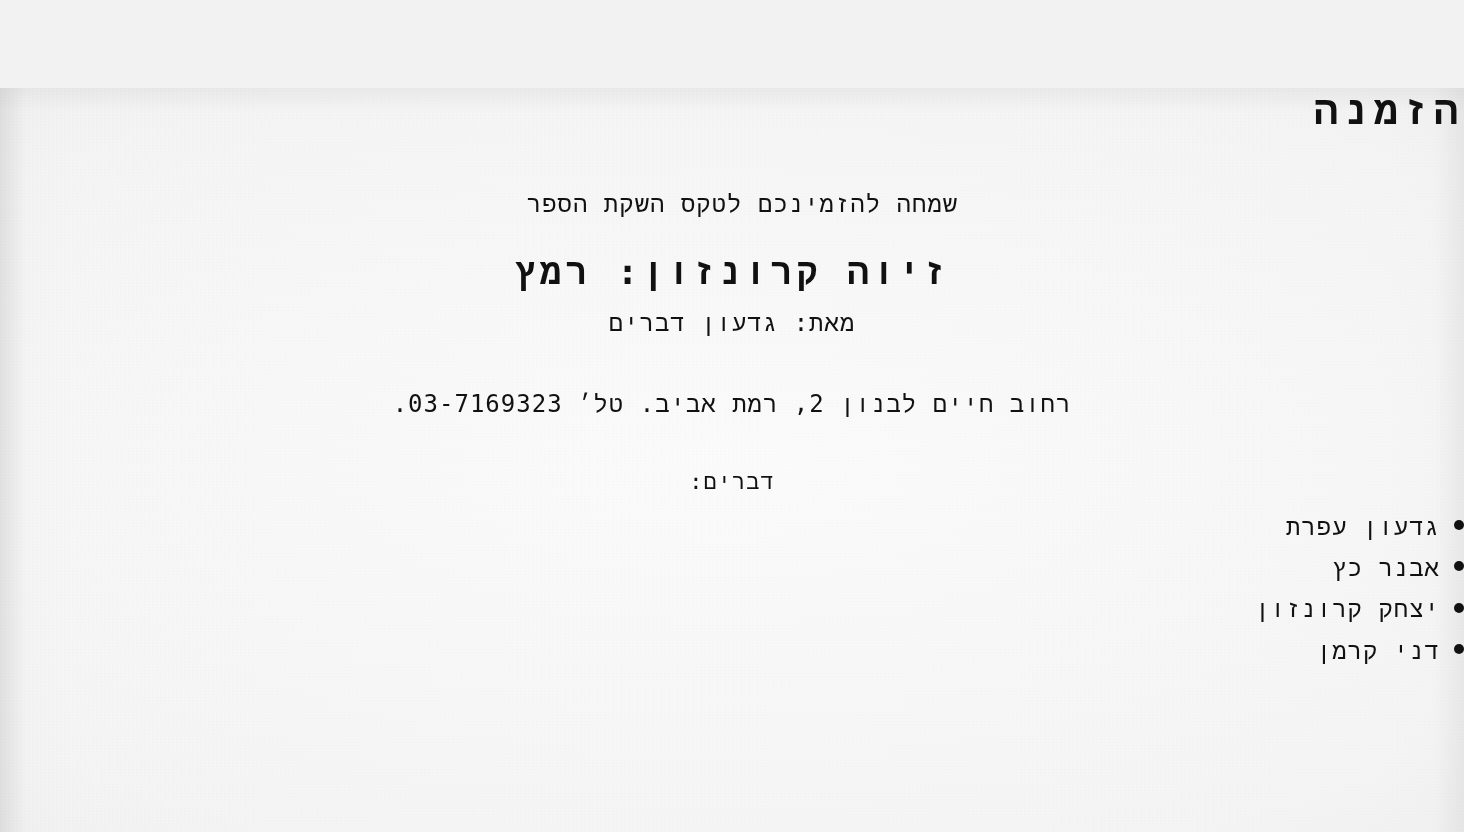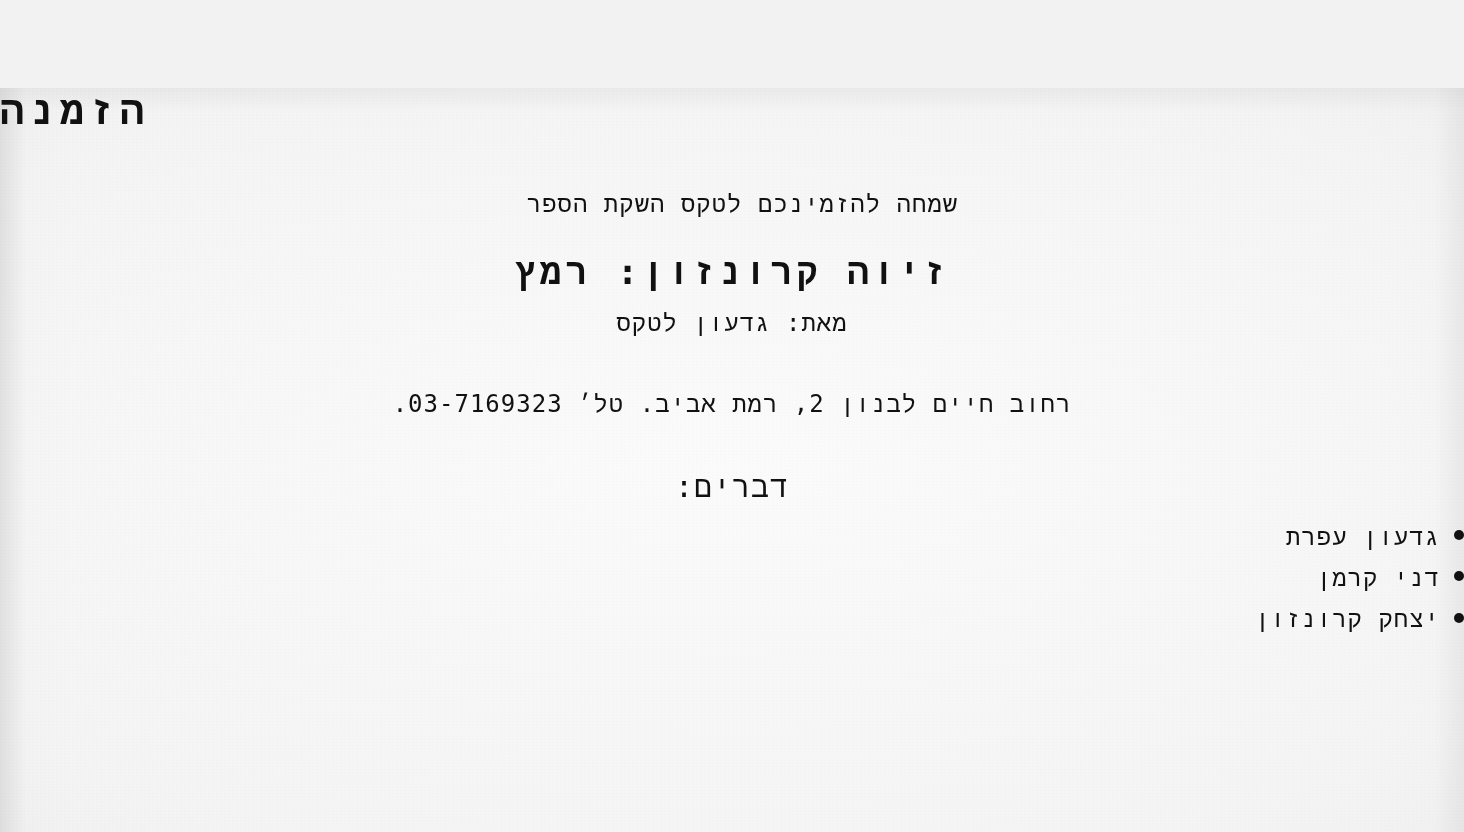--- a/index.html
+++ b/index.html
@@ -49,21 +49,21 @@
   .content {
     position: relative;
     z-index: 2;
     width: 1464px;
     height: 832px;
     box-sizing: border-box;
     padding: 0;
   }
 
   .heading {
-    text-align: left;
+    text-align: right;
     font-size: 40px;
     font-weight: bold;
     letter-spacing: 6px;
     margin-top: 88px;
     line-height: 1.1;
   }
 
   .subheading {
     text-align: center;
     font-size: 24px;
@@ -93,21 +93,21 @@
     letter-spacing: 1px;
     margin-top: 48px;
     line-height: 1.55;
   }
   .details .line {
     white-space: nowrap;
   }
 
   .speakers-label {
     text-align: center;
-    font-size: 30px;
+    font-size: 22px;
     letter-spacing: 1px;
     margin-top: 46px;
   }
 
   .speakers {
     list-style: none;
     margin: 10px 0 0 0;
     padding: 0;
     text-align: right;
     font-size: 24px;
@@ -139,34 +139,37 @@
 
 <div class="scan">
   <div class="content">
 
     <div class="heading">הזמנה</div>
 
     <div class="subheading">שמחה להזמינכם לטקס השקת הספר</div>
 
     <div class="book-title">זיוה קרונזון: רמץ</div>
 
-    <div class="author-line">מאת: גדעון לטקס</div>
+    <div class="author-line">מאת: גדעון דברים</div>
 
     <div class="details">
       <div class="line">רחוב חיים לבנון 2, רמת אביב. טל׳ 03-7169323.</div>
     </div>
 
     <div class="speakers-label">דברים:</div>
 
     <ul class="speakers">
       <li>
         <span class="bullet"></span><span class="name">גדעון עפרת</span>
       </li>
       <li>
-        <span class="bullet"></span><span class="name">דני קרמן</span>
+        <span class="bullet"></span><span class="name">אבנר כץ</span>
       </li>
       <li>
         <span class="bullet"></span><span class="name">יצחק קרונזון</span>
+      </li>
+      <li>
+        <span class="bullet"></span><span class="name">דני קרמן</span>
       </li>
     </ul>
 
   </div>
 </div>
 
 </body></html>

